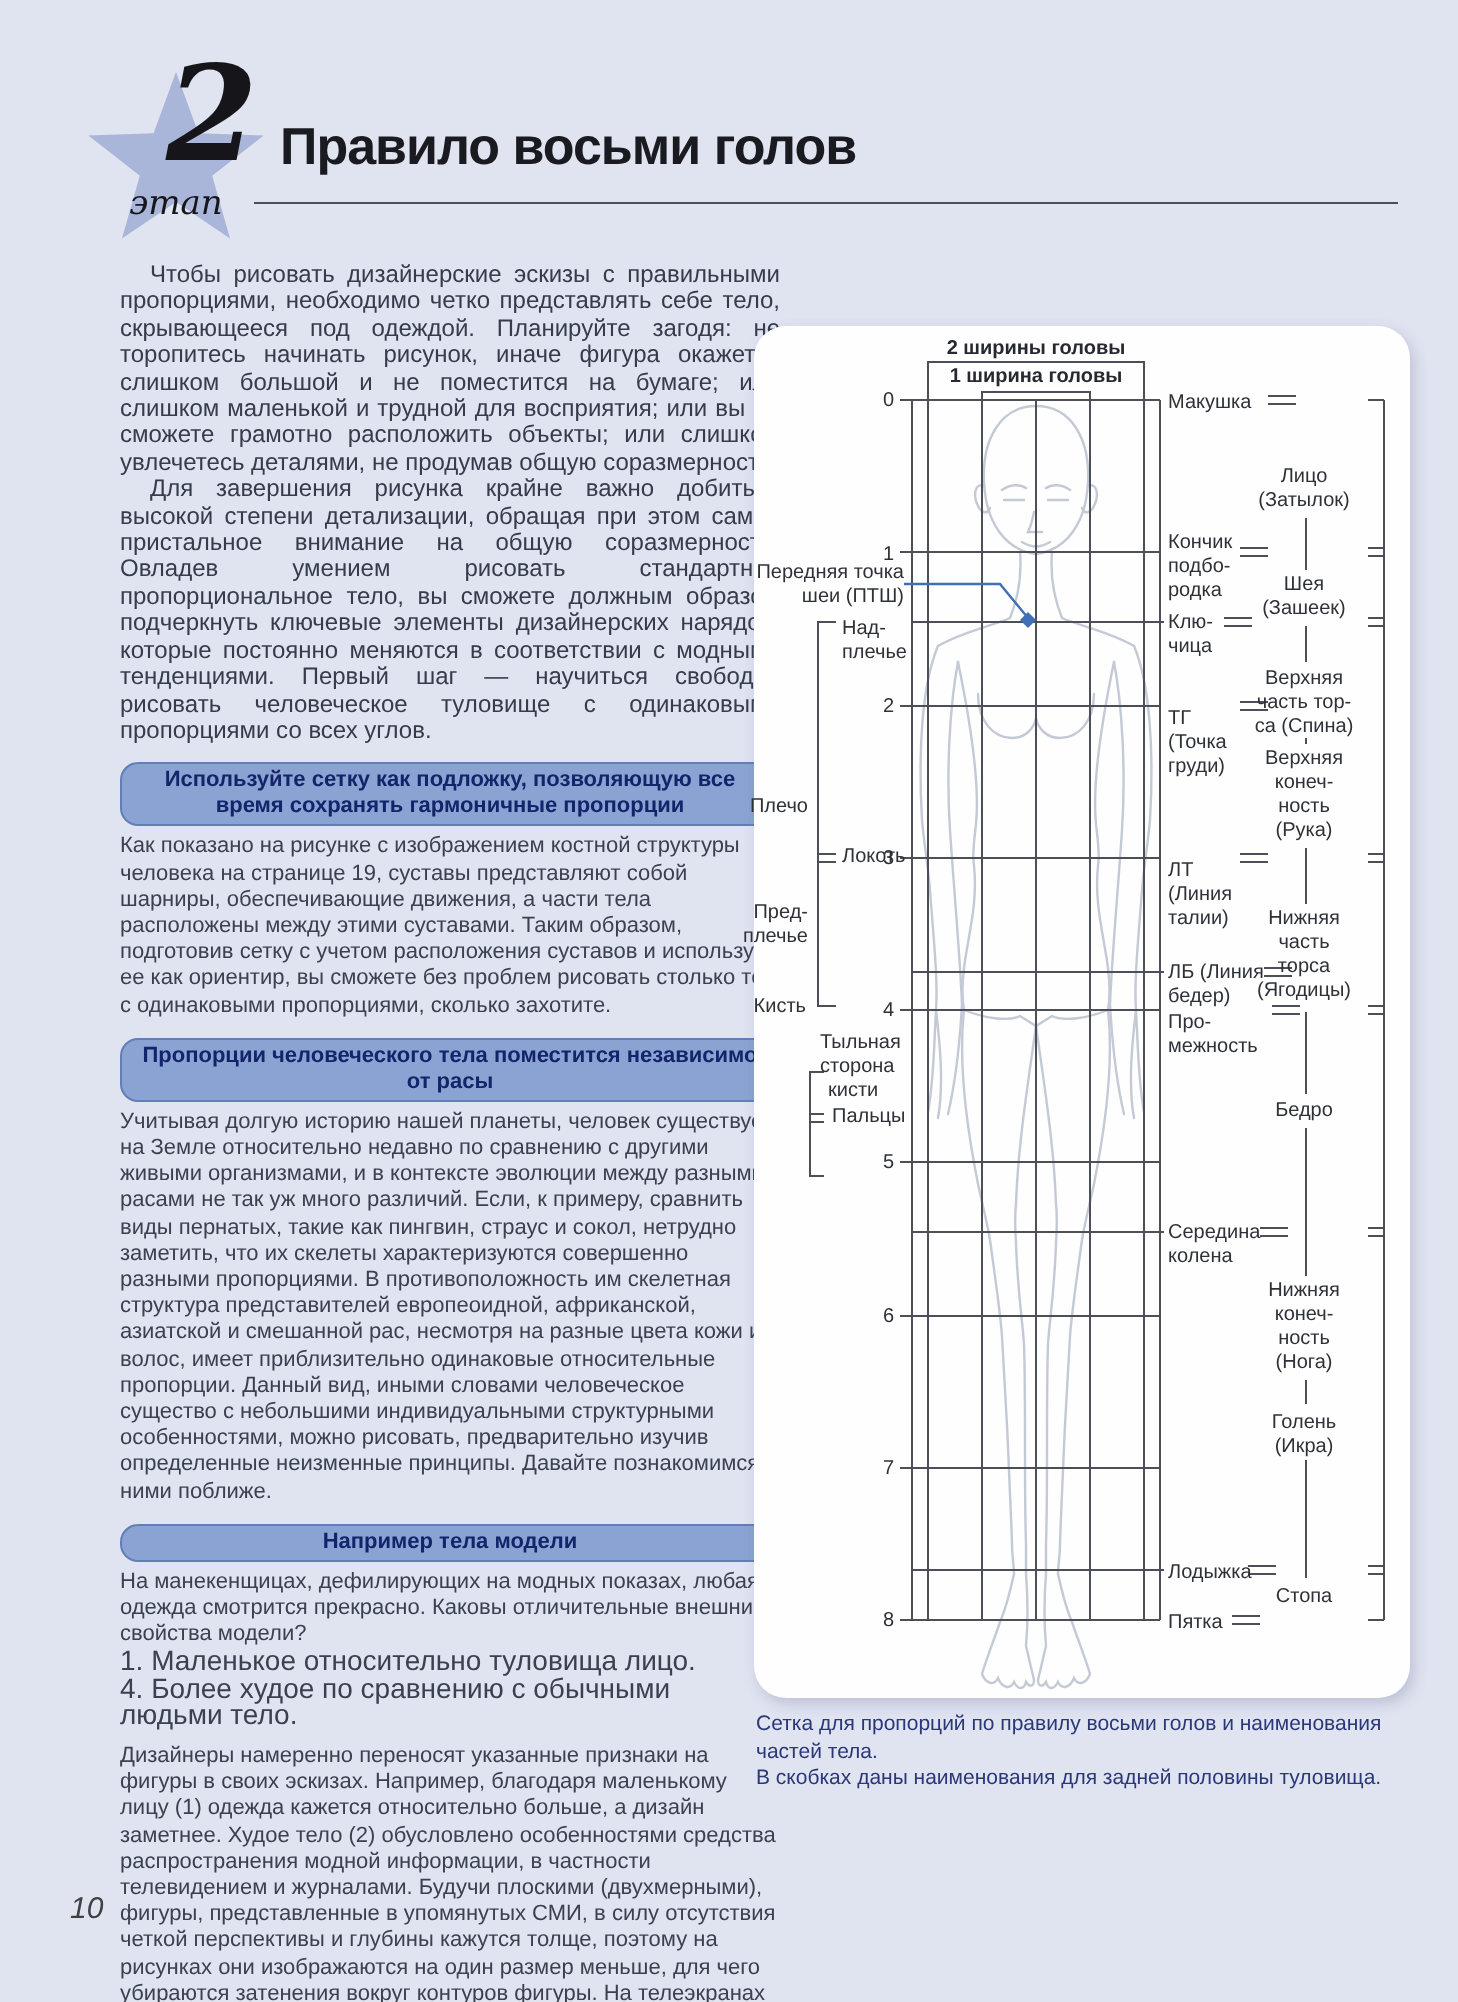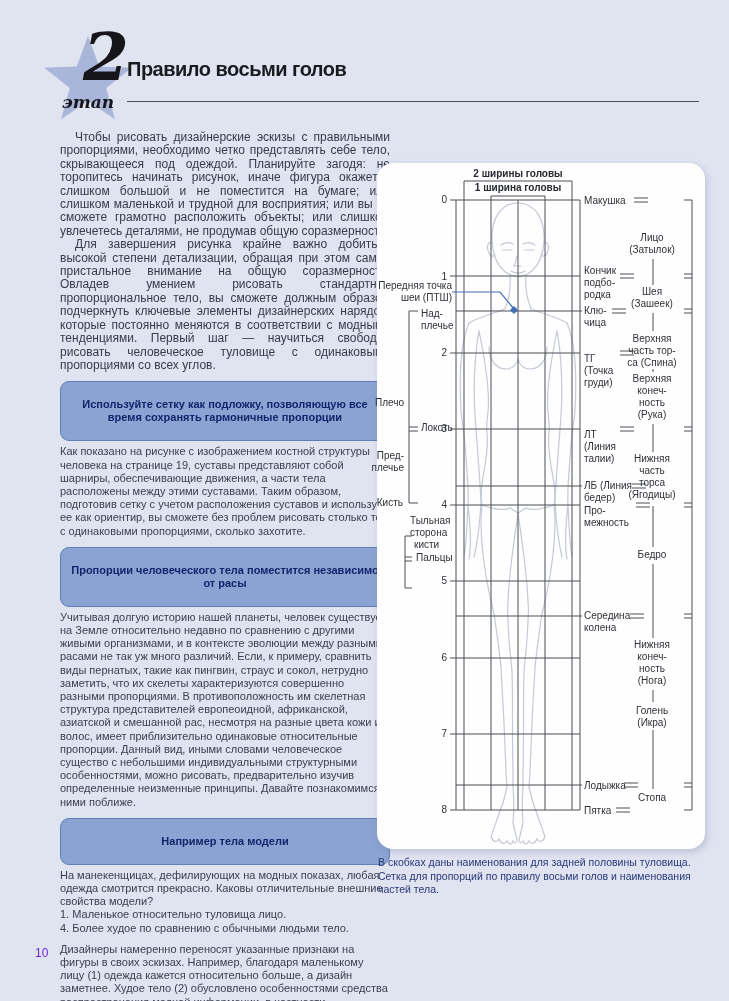--- a/index.html
+++ b/index.html
@@ -14,55 +14,55 @@
   .stage-badge{position:absolute;left:38px;top:30px;width:100px;height:100px;}
   .stage-badge svg{position:absolute;left:0;top:0;}
   .stage-num{
     position:absolute;left:36px;top:-6px;width:64px;text-align:center;
     font-family:"DejaVu Serif","Liberation Serif",serif;
     font-style:italic;font-weight:bold;font-size:66px;color:#16161a;line-height:1;
   }
   .stage-word{
     position:absolute;left:18px;top:62px;width:64px;text-align:center;
     font-family:"DejaVu Serif","Liberation Serif",serif;
-    font-style:italic;font-weight:bold;font-size:17px;color:#16161a;
+    font-style:italic;font-weight:normal;font-size:17px;color:#16161a;
   }
   .page-title{
-    position:absolute;left:127px;top:58px;margin:0;
-    font-size:20px;font-weight:bold;color:#191b20;letter-spacing:-0.5px;
+    position:absolute;left:140px;top:58px;margin:0;
+    font-size:26px;font-weight:bold;color:#191b20;letter-spacing:-0.5px;
   }
   .title-rule{position:absolute;left:127px;top:101px;width:572px;height:0;border-top:1.5px solid #4a4f5c;}
   
   .left-col{position:absolute;left:60px;top:131px;width:330px;}
   .intro{margin:0;font-size:12px;line-height:13.4px;text-align:justify;text-indent:15px;color:#353c4b;}
   .body-p{margin:4px 0 8px 0;font-size:11px;line-height:13.2px;text-align:left;color:#3a4150;}
   .sec-header{
-    margin:9px 0 2px 0;padding:16px 10px;
+    margin:9px 0 2px 0;padding:2px 10px;
     background:#8aa3d3;border:1px solid #617eb6;border-radius:9px;
     font-size:11px;font-weight:bold;color:#14246b;text-align:center;line-height:13px;
   }
-  .list{margin:0 0 8px 0;font-size:11px;line-height:13.2px;color:#3a4150;}
+  .list{margin:0 0 8px 0;font-size:14px;line-height:13.2px;color:#3a4150;}
   .list div{margin:0;}
   
   .card{
     position:absolute;left:377px;top:163px;width:328px;height:686px;
     background:#fefefe;border-radius:16px;
     box-shadow:2px 3px 7px rgba(110,120,160,0.30);
   }
   .diagram-svg{position:absolute;left:0;top:0;width:729px;height:1001px;}
   .diagram-svg text{
     font-family:"Liberation Sans","DejaVu Sans",sans-serif;
     font-size:10px;fill:#2e3138;
   }
   .diagram-svg text.b{font-weight:bold;fill:#26292f;}
   .caption{
     position:absolute;left:378px;top:856px;width:330px;
     font-size:10.5px;line-height:13.5px;color:#2a3878;
   }
-  .page-num{position:absolute;left:35px;top:946px;font-size:12px;color:#6d28d9;}
+  .page-num{position:absolute;left:35px;top:946px;font-size:15px;color:#404040;font-style:italic;}
 </style>
 </head>
 <body>
 
 <div class="header">
   <div class="stage-badge">
     <svg width="100" height="100" viewBox="0 0 100 100">
       <polygon points="50,6 61.2,36.6 93.8,37.8 68.1,57.9 77,89.2 50,71 23,89.2 31.9,57.9 6.2,37.8 38.8,36.6" fill="#a9b5d9"></polygon>
     </svg>
     <div class="stage-num">2</div>
@@ -208,17 +208,17 @@
     <text x="652" y="660" text-anchor="middle">конеч-</text>
     <text x="652" y="672" text-anchor="middle">ность</text>
     <text x="652" y="684" text-anchor="middle">(Нога)</text>
     <text x="652" y="714" text-anchor="middle">Голень</text>
     <text x="652" y="726" text-anchor="middle">(Икра)</text>
     <text x="652" y="801" text-anchor="middle">Стопа</text>
   </g>
 </svg>
 
 <div class="caption">
+  <div>Сетка для пропорций по правилу восьми голов и наименования частей тела.</div>
   <div>В скобках даны наименования для задней половины туловища.</div>
-  <div>Сетка для пропорций по правилу восьми голов и наименования частей тела.</div>
 </div>
 
 <div class="page-num">10</div>
 
 </body></html>

